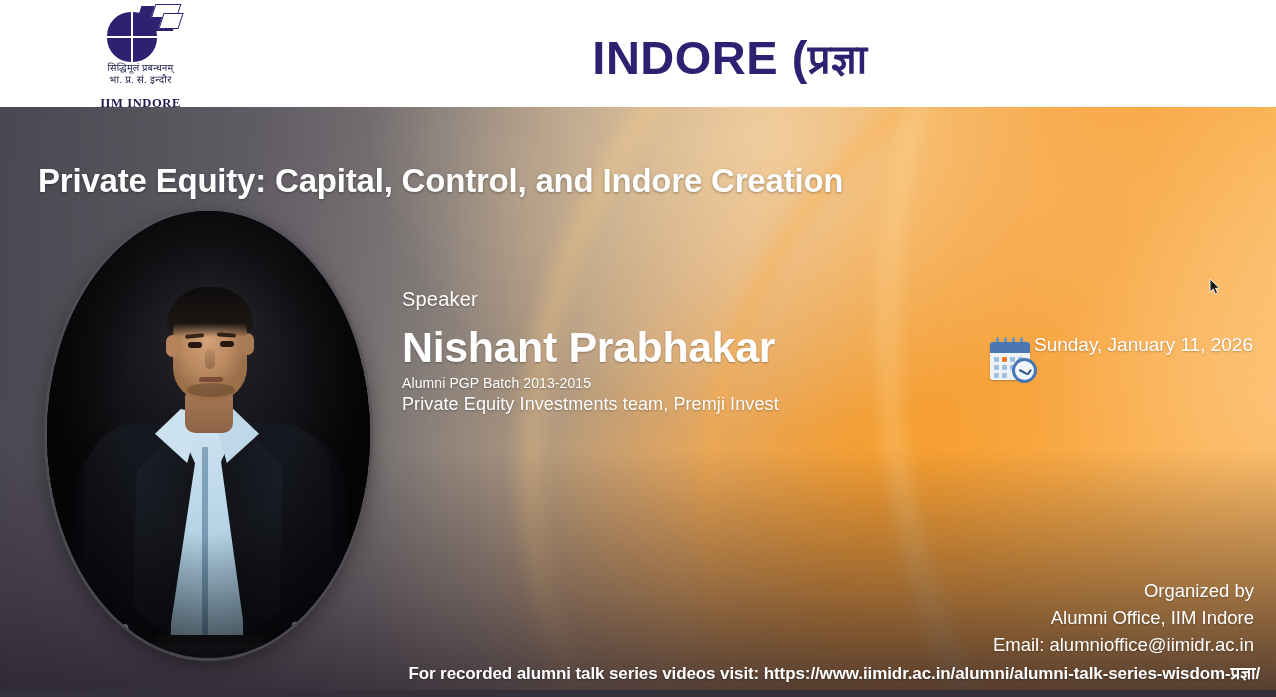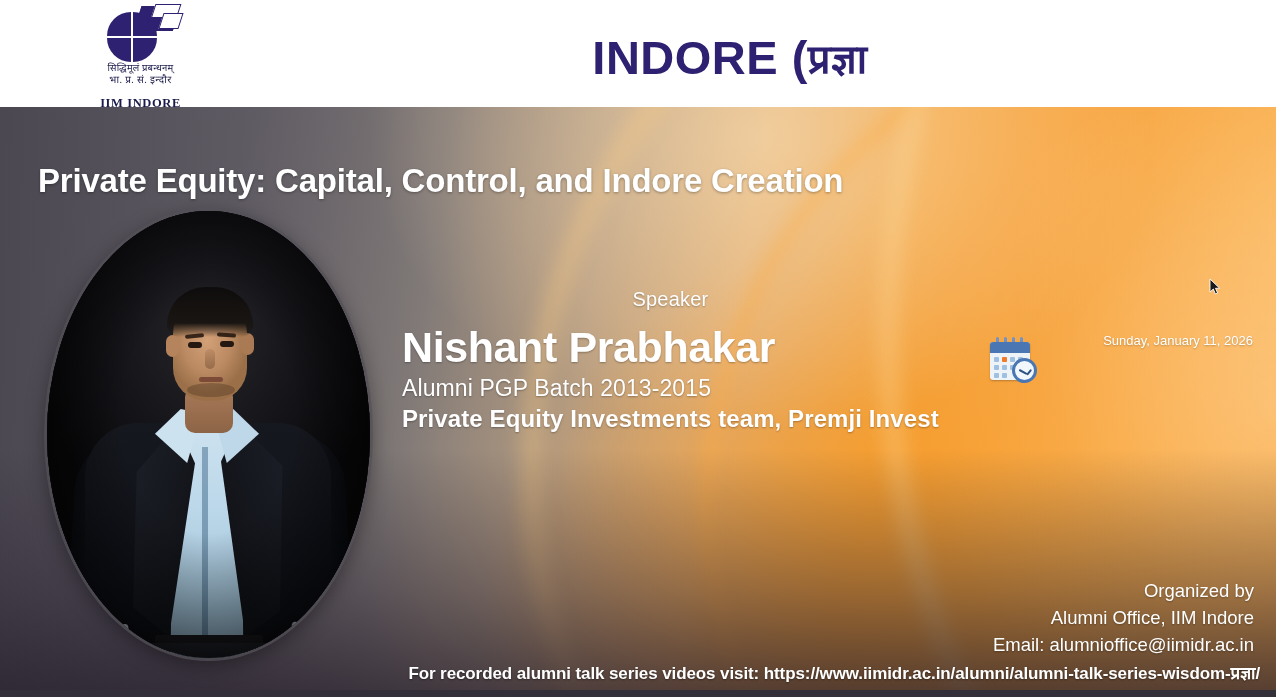--- a/index.html
+++ b/index.html
@@ -308,30 +308,30 @@
 
   
   #speaker-block {
     position: absolute;
     left: 402px;
     top: 288px;
     z-index: 20;
     color: #ffffff;
     text-shadow: 0 1px 2px rgba(0,0,0,0.3);
   }
-  #speaker-label { font-size: 20px; font-weight: 400; letter-spacing: .2px; text-align: center; }
+  #speaker-label { font-size: 20px; font-weight: 400; letter-spacing: .2px; }
   #speaker-name {
     font-size: 43px;
     font-weight: 700;
     letter-spacing: -0.4px;
     line-height: 1.06;
     margin-top: 14px;
   }
-  #speaker-batch { font-size: 23px; font-weight: 400; margin-top: 4px; letter-spacing: .1px; }
-  #speaker-role  { font-size: 24px; font-weight: 700; margin-top: 3px; letter-spacing: .1px; }
+  #speaker-batch { font-size: 14px; font-weight: 400; margin-top: 4px; letter-spacing: .1px; }
+  #speaker-role  { font-size: 18px; font-weight: 400; margin-top: 3px; letter-spacing: .1px; }
 
   
   #datetime-row {
     position: absolute;
     left: 988px;
     top: 332px;
     width: 265px;
     height: 56px;
     z-index: 20;
   }
@@ -375,21 +375,21 @@
     border: 3px solid #4a77b4;
     box-sizing: border-box;
   }
   #cal-hand-h { position: absolute; left: 11px; top: 7px; width: 2px; height: 7px; background: #2d5286; border-radius: 1px; transform-origin: 50% 100%; transform: rotate(38deg); }
   #cal-hand-m { position: absolute; left: 11px; top: 4px; width: 2px; height: 9px; background: #2d5286; border-radius: 1px; transform-origin: 50% 100%; transform: rotate(-62deg); }
   #datetime-text {
     position: absolute;
     right: 0; top: 0;
     text-align: right;
     color: #ffffff;
-    font-size: 13px;
+    font-size: 19px;
     line-height: 1.35;
     text-shadow: 0 1px 2px rgba(0,0,0,0.25);
   }
 
   
   #organizer-block {
     position: absolute;
     right: 22px;
     top: 578px;
     text-align: right;

